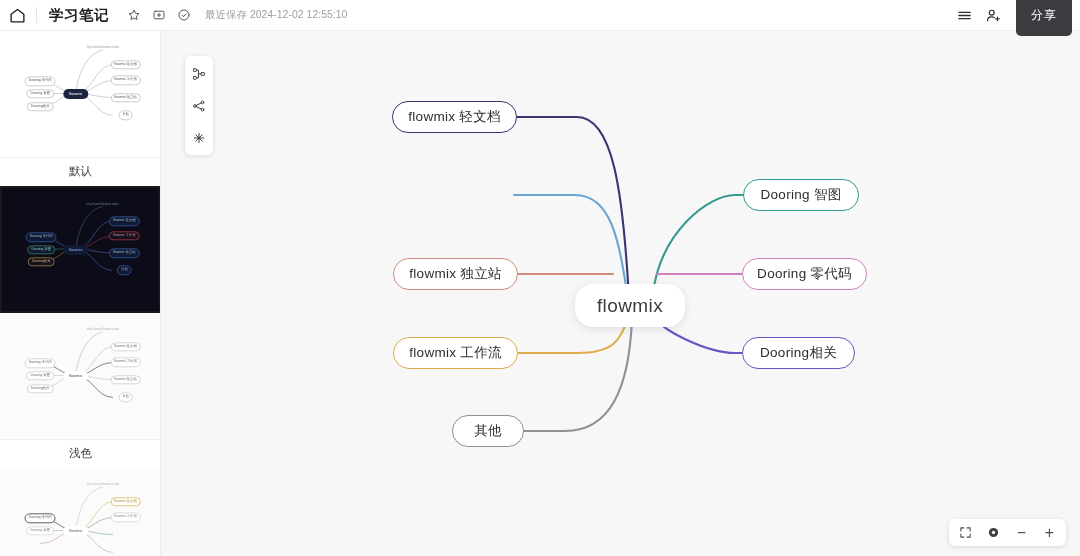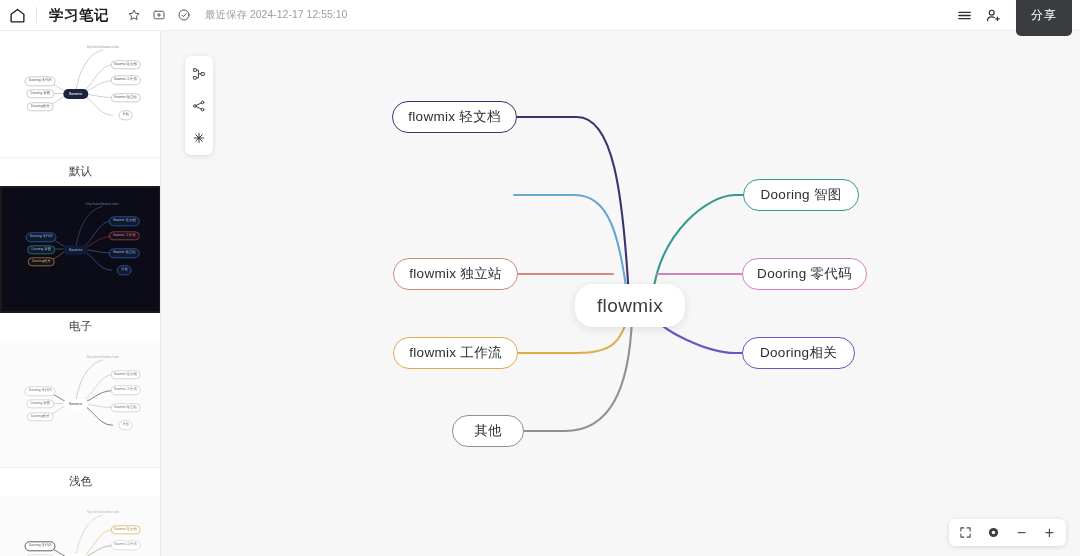--- a/index.html
+++ b/index.html
@@ -149,21 +149,21 @@
       </svg>
     </div>
 
     <div class="hdr-icon">
       <svg width="14" height="14" viewBox="0 0 24 24" fill="none" stroke="#52565b" stroke-width="1.7" stroke-linecap="round" stroke-linejoin="round">
         <circle cx="12" cy="12" r="8.6"></circle>
           <path d="M8.3 12.2l2.6 2.6 4.8-5"></path>
       </svg>
     </div>
 
-    <div class="saved-text">最近保存 2024-12-17 12:55:10</div>
+    <div class="saved-text">最近保存 2024-12-02 12:55:10</div>
 
     <div class="hdr-right">
       <div class="hdr-icon">
         <svg width="17" height="17" viewBox="0 0 24 24" stroke="#2b2e33" stroke-width="1.8" stroke-linecap="round">
           <path d="M4 7.5h16M4 12h16M4 16.5h16"></path>
         </svg>
       </div>
       <div class="hdr-icon">
         <svg width="17" height="17" viewBox="0 0 24 24" fill="none" stroke="#2b2e33" stroke-width="1.7" stroke-linecap="round" stroke-linejoin="round">
           <circle cx="9.5" cy="8" r="3.4"></circle>
@@ -225,21 +225,20 @@
           <div class="mini-node" style="left:25%;top:50%;border:.6px solid #2f6a58;color:#8fc4b2;background:#101a33">Dooring 智图</div>
           <div class="mini-node" style="left:25%;top:60%;border:.6px solid #8a6a35;color:#d4b073;background:#14121f">Dooring相关</div>
           <div class="mini-node" style="left:47%;top:50%;background:#101a33;color:#8fb4ff;padding:3px 6px;border-radius:7px;font-size:4px">flowmix</div>
           <div class="mini-node" style="left:78%;top:27%;border:.6px solid #2d4a8a;color:#9fb6d9;background:#101a33">flowmix 轻文档</div>
           <div class="mini-node" style="left:78%;top:39%;border:.6px solid #8e2f3c;color:#d08c97;background:#14121f">flowmix 工作流</div>
           <div class="mini-node" style="left:78%;top:53%;border:.6px solid #2d4a8a;color:#9fb6d9;background:#101a33">flowmix 独立站</div>
           <div class="mini-node" style="left:78%;top:67%;border:.6px solid #2d4a8a;color:#9fb6d9;background:#101a33">其他</div>
           <div class="mini-node" style="left:64%;top:13%;color:#6d7490;font-size:3px">http://www.flowmix.turbo</div>
         </div>
       </div>
-      <div class="theme-label">电子</div>
     </div>
 
     <div class="theme-item">
       <div class="theme-thumb pale">
         <div class="mini">
           <svg viewBox="0 0 161 127" preserveAspectRatio="none">
             <g fill="none" stroke="#c2c5cb" stroke-width="0.7">
               <path d="M40 51 C58 51 60 63 76 63" stroke="#4a4d52"></path>
               <path d="M40 63 C58 63 60 63 76 63"></path>
               <path d="M40 76 C58 76 60 63 76 63"></path>

